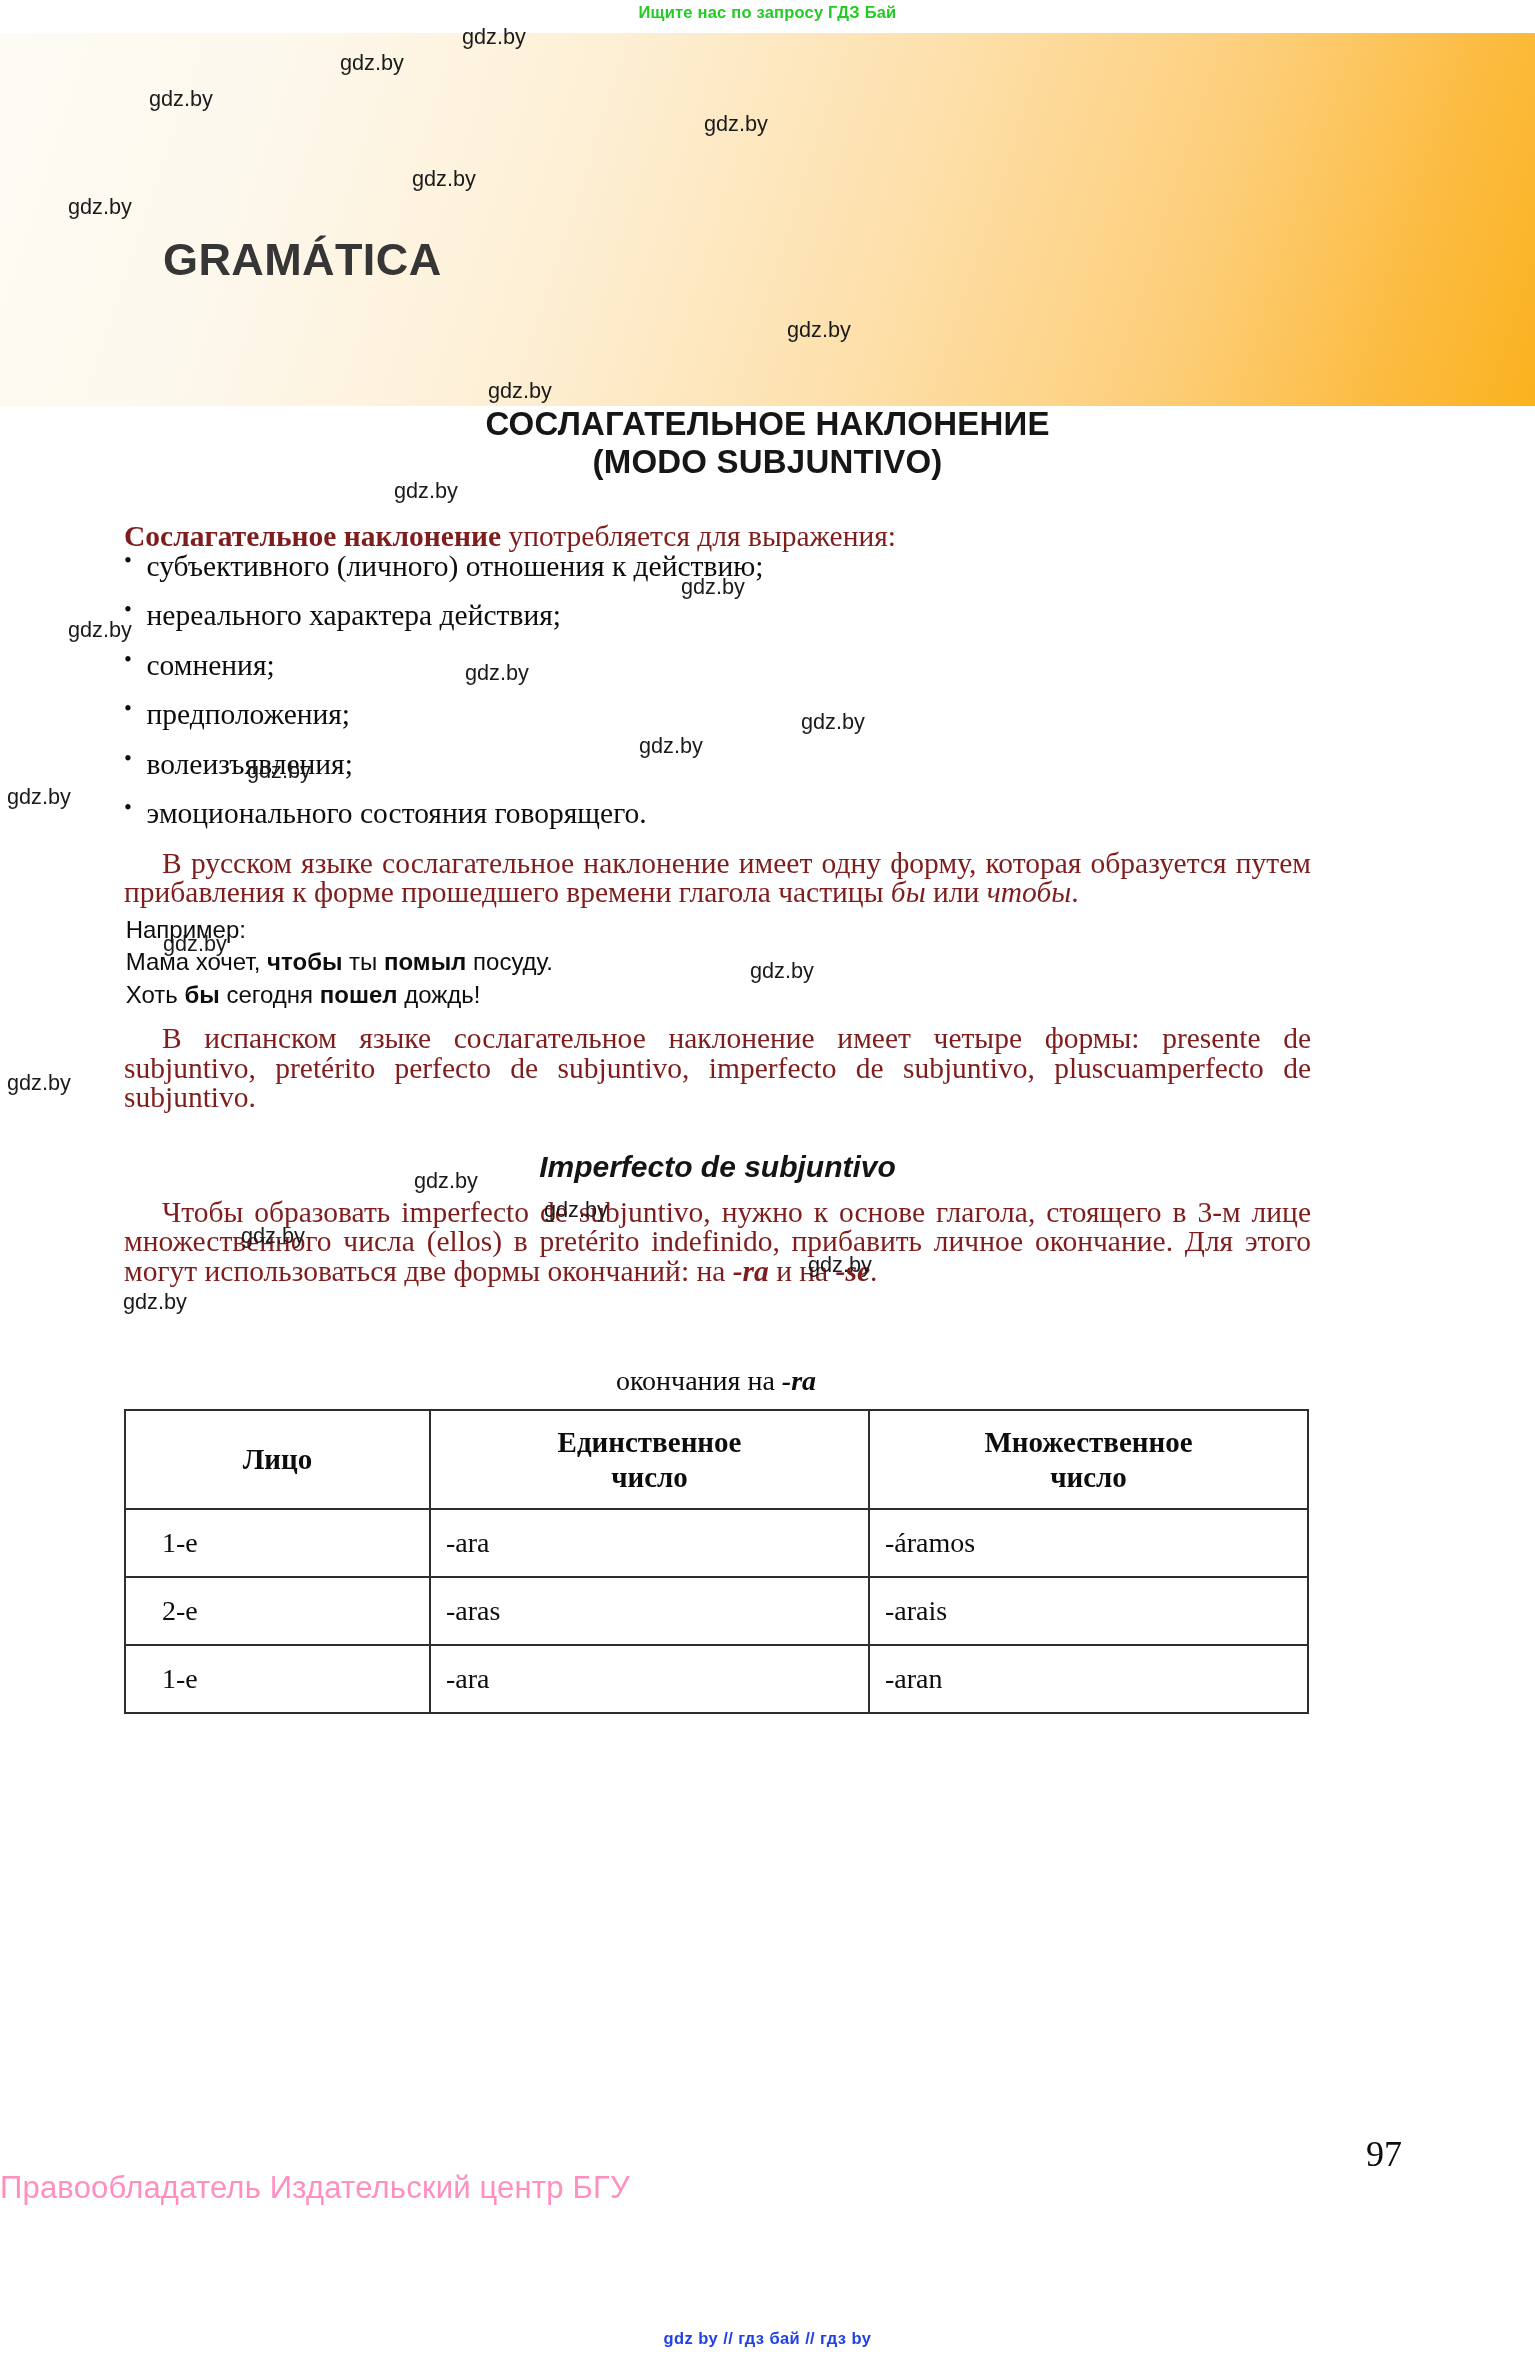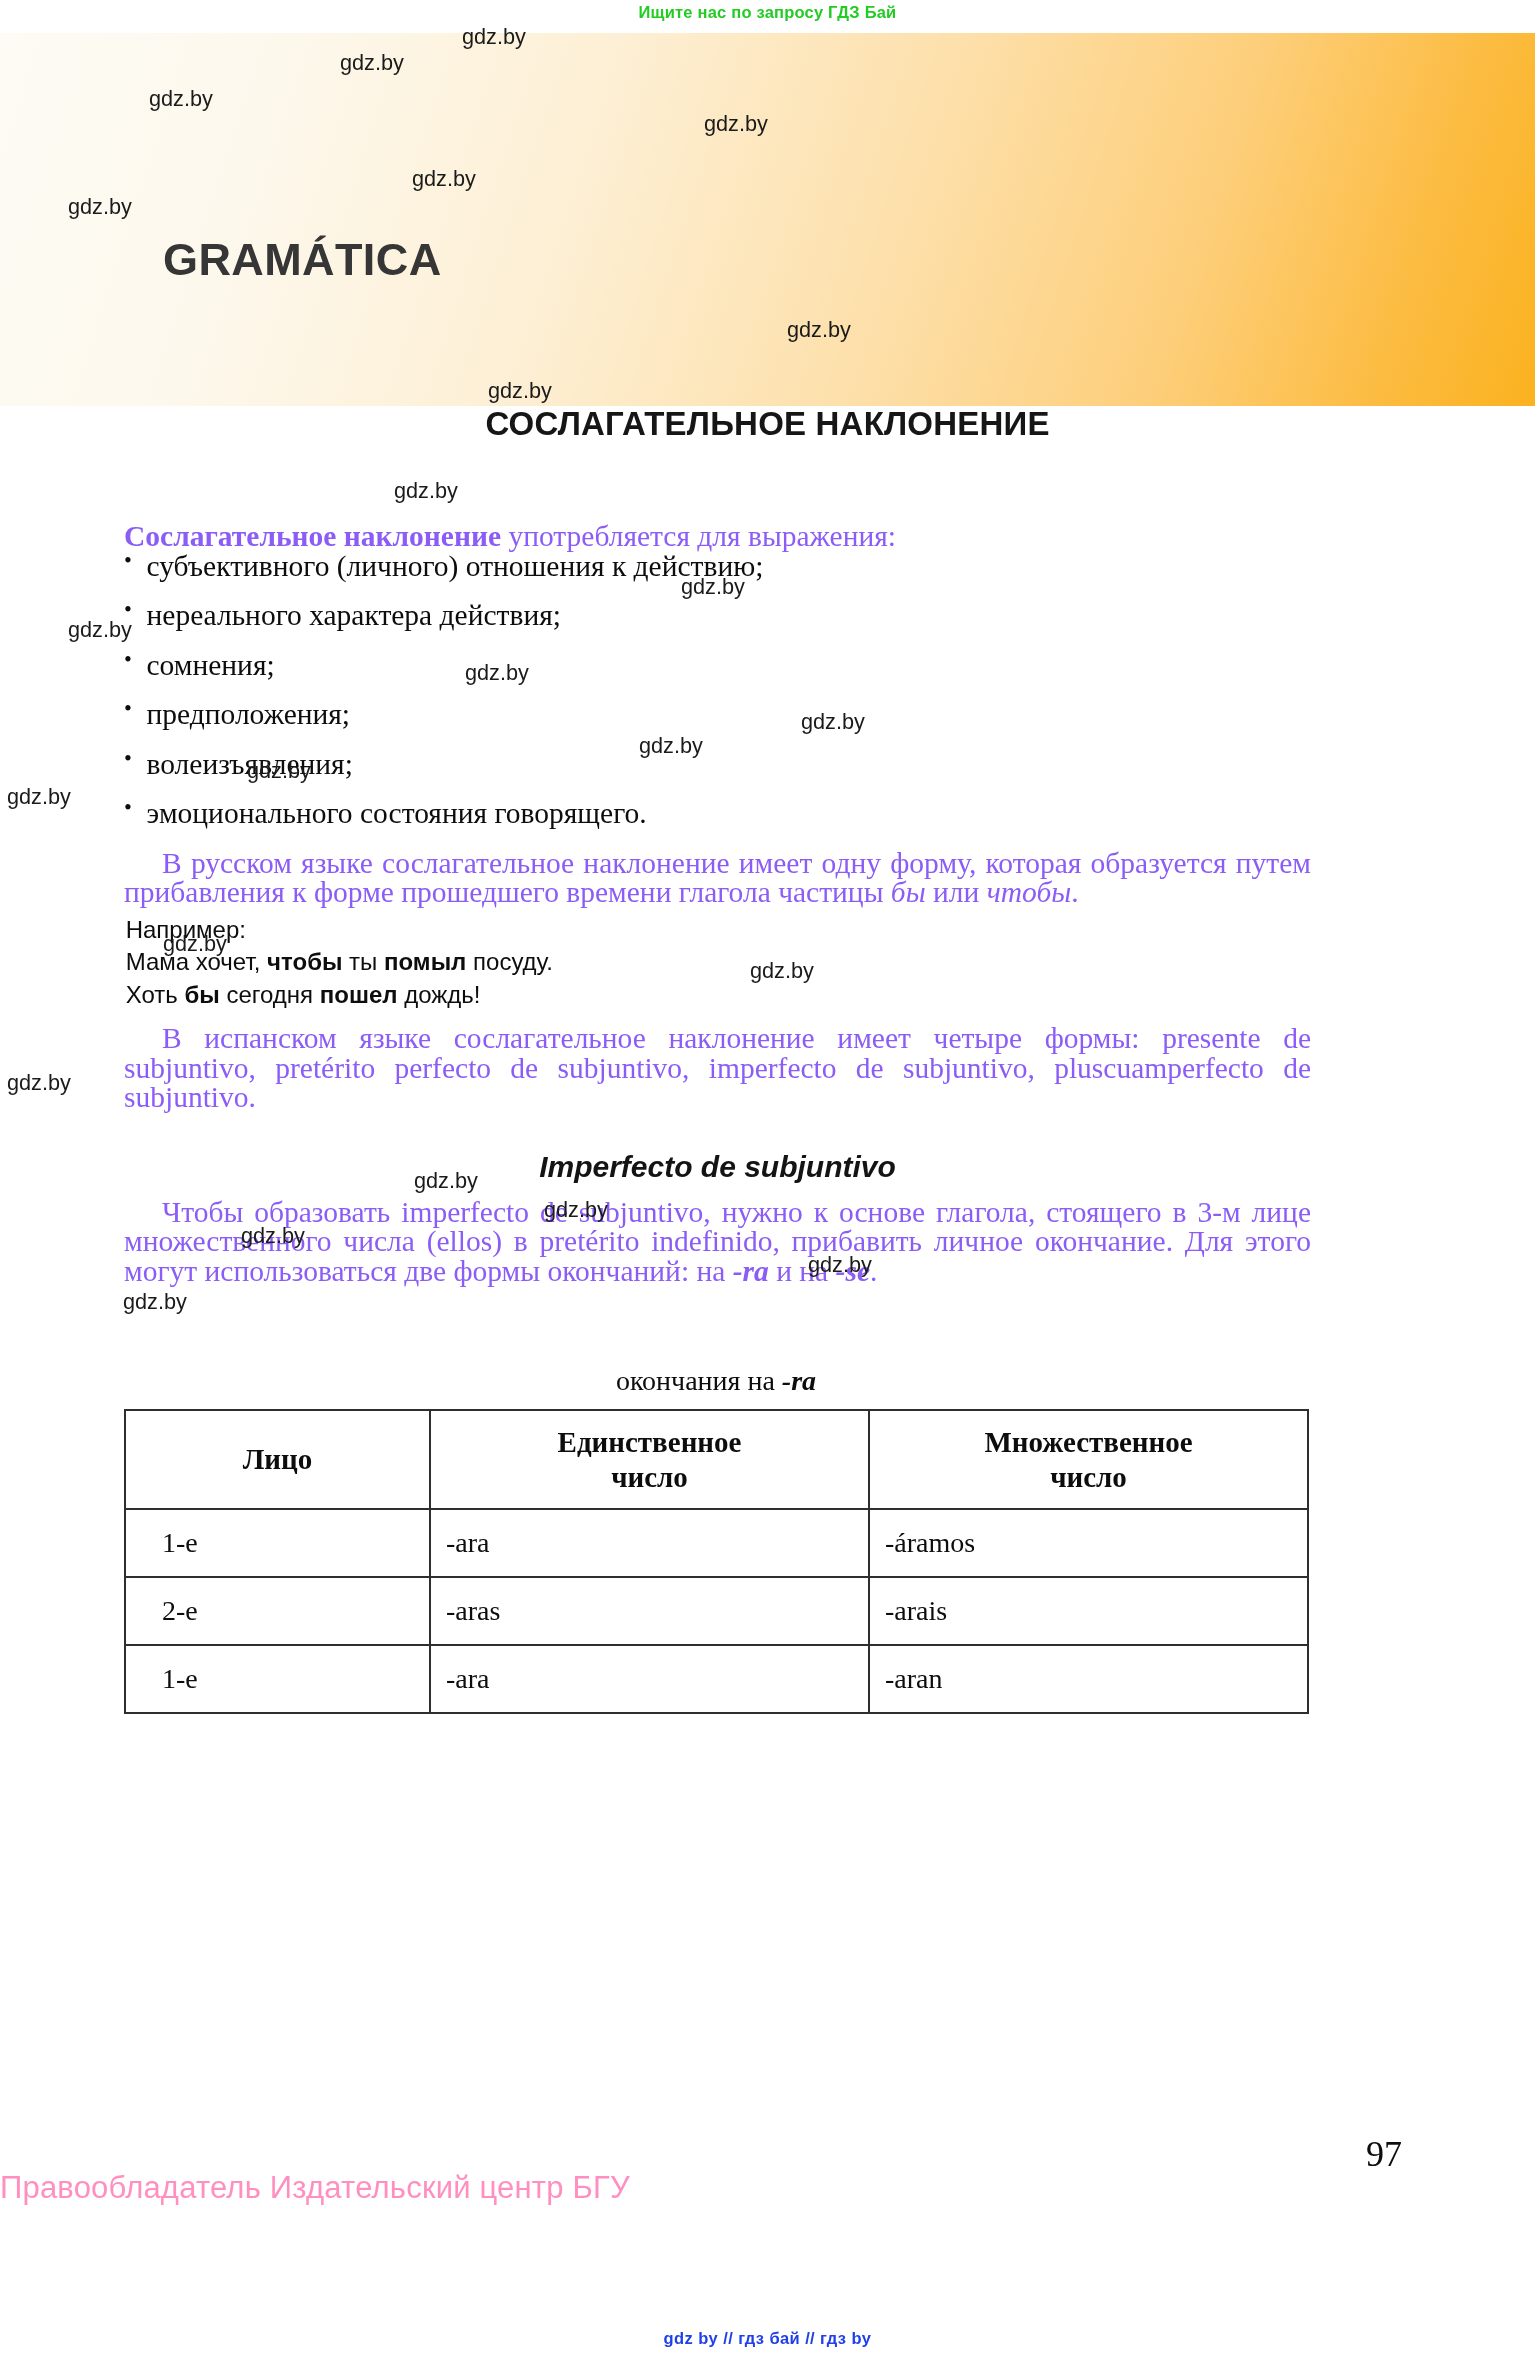--- a/index.html
+++ b/index.html
@@ -83,21 +83,21 @@
     left: 124px;
     width: 1187px;
     top: 117px;
   }
 
   p.serif {
     font-family: "Liberation Serif", "DejaVu Serif", serif;
     font-size: 29.5px;
     line-height: 1.00;
     margin: 0;
-    color: #8b5cf6;
+    color: #7f1d1d;
   }
 
   .lead { margin: 0 0 5.2px 10.4px; }
   .lead b { font-weight: bold; }
 
   ul.bullets {
     list-style: none;
     margin: 0;
     padding: 0;
   }
@@ -255,20 +255,21 @@
 </div>
 
 <div class="banner">
   <div class="banner-title">GRAMÁTICA</div>
 </div>
 
 <div class="content">
 
   <div class="section-title">
     <span>СОСЛАГАТЕЛЬНОЕ НАКЛОНЕНИЕ</span>
+    <span class="line2">(MODO SUBJUNTIVO)</span>
   </div>
 
   <div class="body-col">
 
     <p class="serif lead"><b>Сослагательное наклонение</b><span> употребляется для выражения:</span></p>
 
     <ul class="bullets">
       <li>субъективного (личного) отношения к действию;</li>
       <li>нереального характера действия;</li>
       <li>сомнения;</li>

